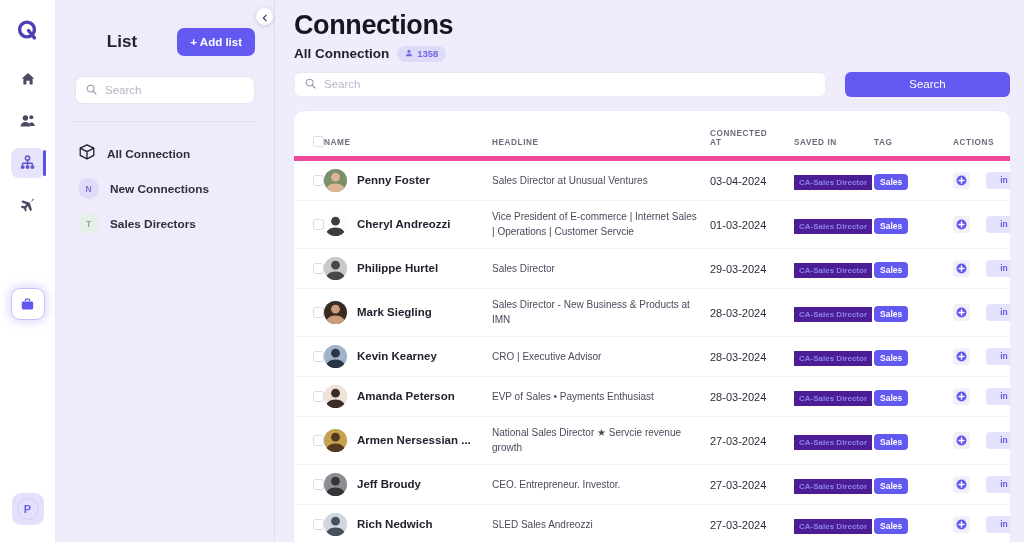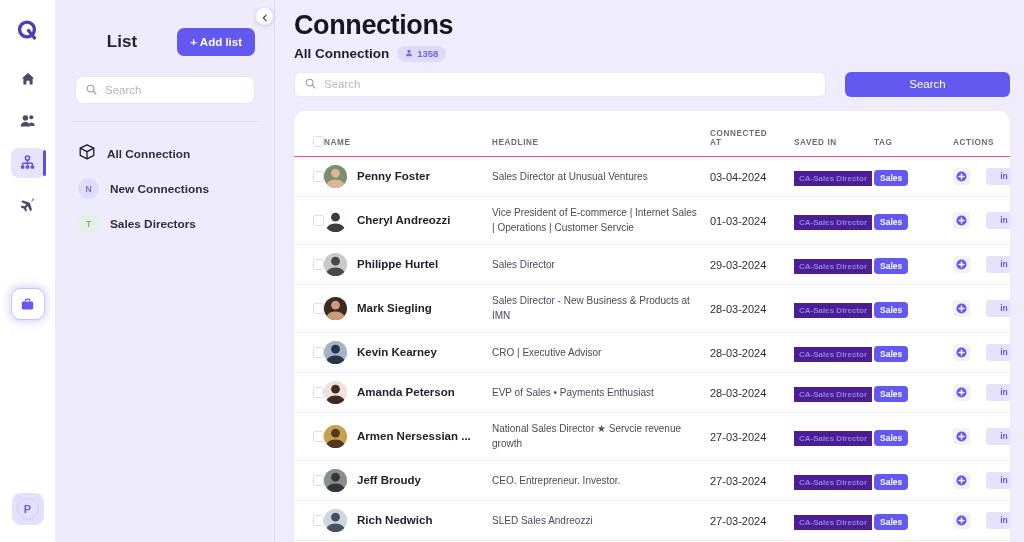--- a/index.html
+++ b/index.html
@@ -149,21 +149,21 @@
     height: 450px;
     overflow: hidden;
     box-shadow: 0 1px 3px rgba(80,70,150,.05);
   }
   table { width: 100%; border-collapse: collapse; table-layout: fixed; }
   thead th {
     font-size: 8.2px; font-weight: bold; letter-spacing: .6px;
     color: #6c6b7c; text-transform: uppercase;
     text-align: left; vertical-align: bottom;
     padding: 18px 0 9px 0;
-    border-bottom: 1px solid #ec4899;
+    border-bottom: 5px solid #ec4899;
   }
   th.c-check { width: 30px; padding-left: 19px; }
   th.c-name  { width: 168px; }
   th.c-head  { width: 218px; }
   th.c-date  { width: 84px; }
   th.c-saved { width: 80px; }
   th.c-tag   { width: 70px; }
   th.c-act   { width: 80px; text-align: left; padding-left: 9px; }
 
   tbody td {

